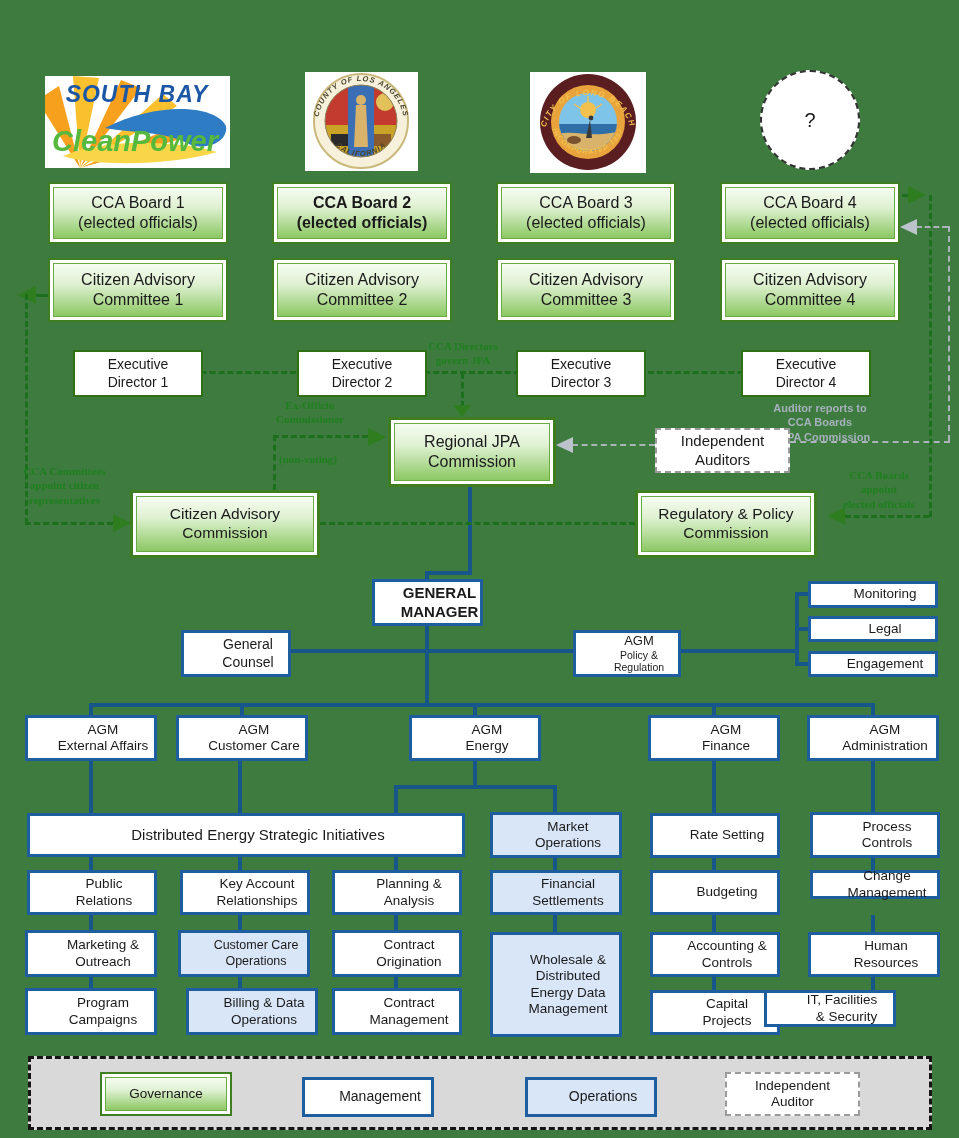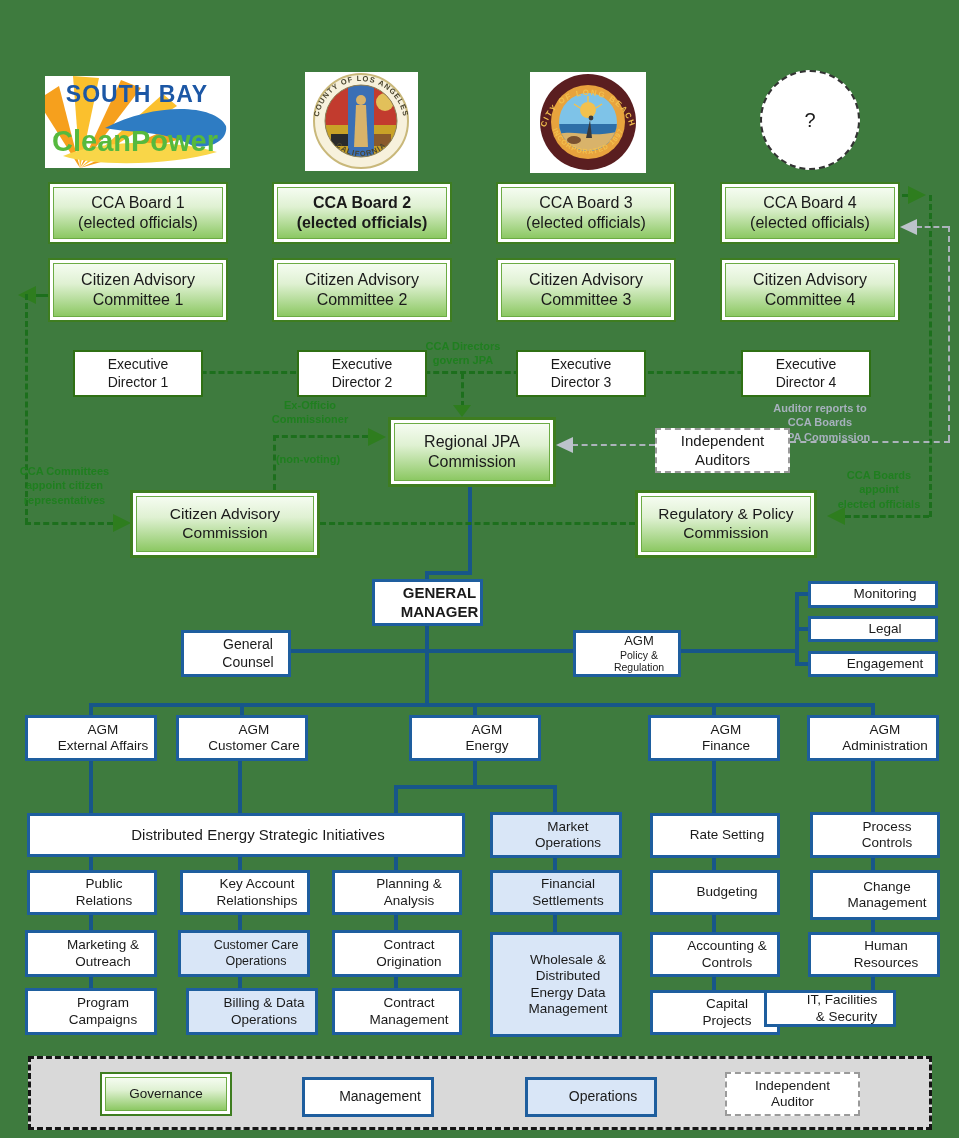--- a/index.html
+++ b/index.html
@@ -14,24 +14,24 @@
   .gb{position:absolute;box-sizing:border-box;background:#ffffff;border:2px solid #3E7D20;padding:3px;display:flex;}
   .gbi{flex:1;border:1px solid #6CAB44;background:linear-gradient(#F5FCF1 0%,#DFF1D2 38%,#8CC863 100%);
      display:flex;align-items:center;justify-content:center;text-align:center;white-space:pre-line;line-height:1.22;}
   .vl{position:absolute;width:4px;background:#175689;}
   .hl{position:absolute;height:4px;background:#175689;}
   .gdh{position:absolute;height:0;border-top:3px dashed #1C6F1C;}
   .gdv{position:absolute;width:0;border-left:3px dashed #1C6F1C;}
   .ydh{position:absolute;height:0;border-top:2px dashed #ACB3BB;}
   .ydv{position:absolute;width:0;border-left:2px dashed #ACB3BB;}
   .note{position:absolute;font-weight:bold;font-size:11px;line-height:1.3;text-align:center;white-space:pre-line;}
-  .ngreen{color:#1F7F1F;}
+  .ngreen{color:#1F7F1F;font-family:Liberation Serif, serif;}
   .ngray{color:#A7B1BD;}
   .arr{position:absolute;width:0;height:0;}
-  .logo{position:absolute;background:#fca5a5;}
+  .logo{position:absolute;background:#fca5a5;font-style:italic;}
 </style>
 </head>
 <body>
 
 <div id="stage">
 
   <div class="vl" style="left:468px;top:487px;height:88px;"></div>
   <div class="hl" style="left:425px;top:571px;width:47px;"></div>
   <div class="vl" style="left:425px;top:575px;height:128px;"></div>
   <div class="hl" style="left:289px;top:649px;width:284px;"></div>
@@ -295,21 +295,21 @@
 
   <div class="b mb" style="left:27px;top:870px;width:130px;height:45px;">Public
 Relations</div>
   <div class="b mb" style="left:180px;top:870px;width:130px;height:45px;">Key Account
 Relationships</div>
   <div class="b mb" style="left:332px;top:870px;width:130px;height:45px;">Planning &amp;
 Analysis</div>
   <div class="b mb ob" style="left:490px;top:870px;width:132px;height:45px;">Financial
 Settlements</div>
   <div class="b mb" style="left:650px;top:870px;width:130px;height:45px;">Budgeting</div>
-  <div class="b mb" style="left:810px;top:870px;width:130px;height:50px;">Change
+  <div class="b mb" style="left:810px;top:870px;width:130px;height:29px;">Change
 Management</div>
 
   <div class="b mb" style="left:25px;top:930px;width:132px;height:47px;">Marketing &amp;
 Outreach</div>
   <div class="b mb ob" style="left:178px;top:930px;width:132px;height:47px;font-size:12.5px;">Customer Care
 Operations</div>
   <div class="b mb" style="left:332px;top:930px;width:130px;height:47px;">Contract
 Origination</div>
   <div class="b mb ob" style="left:490px;top:932px;width:132px;height:105px;">Wholesale  &amp;
 Distributed

